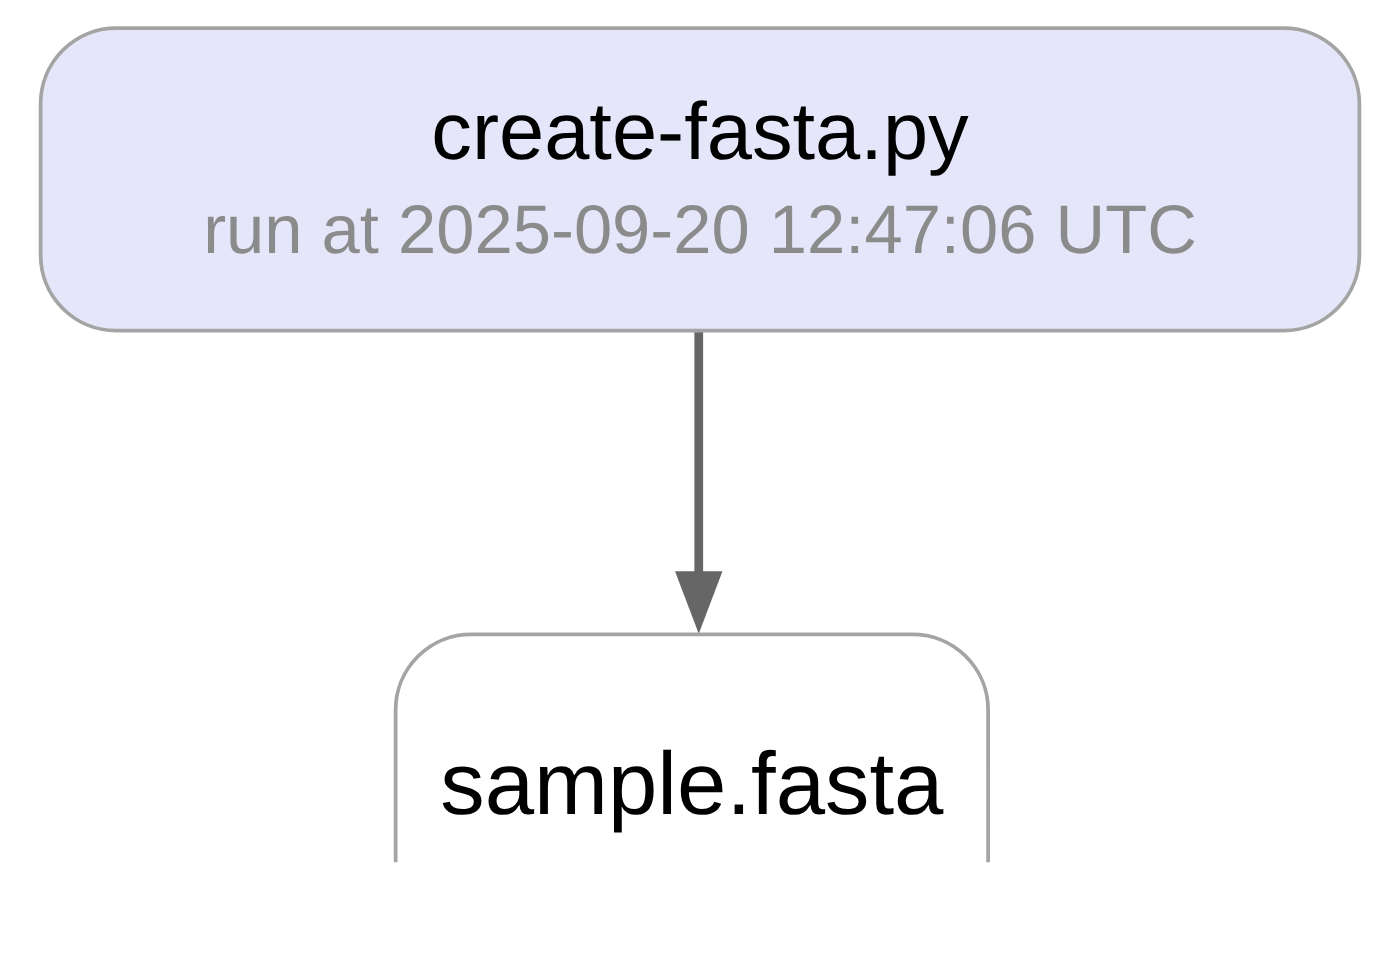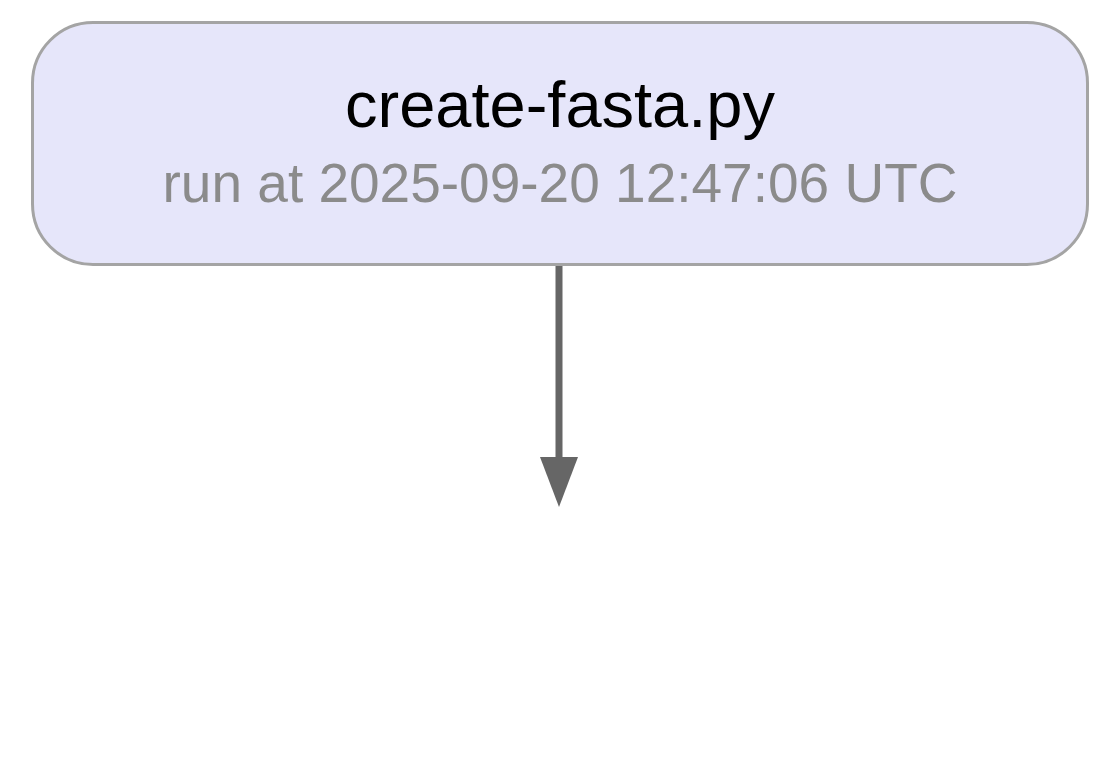--- a/index.html
+++ b/index.html
@@ -73,14 +73,17 @@
   <svg class="edge-layer" width="1120" height="782" viewBox="0 0 1120 782" xmlns="http://www.w3.org/2000/svg">
     <line x1="559" y1="264" x2="559" y2="462" stroke="#666666" stroke-width="7"></line>
     <polygon points="540,457 578,457 559,507" fill="#666666"></polygon>
   </svg>
 
   <div class="node node-process">
     <div class="node-title">create-fasta.py</div>
     <div class="node-subtitle">run at 2025-09-20 12:47:06 UTC</div>
   </div>
 
+  <div class="node node-file">
+    <div class="node-title">sample.fasta</div>
+  </div>
 
 </div>
 
 </body></html>

